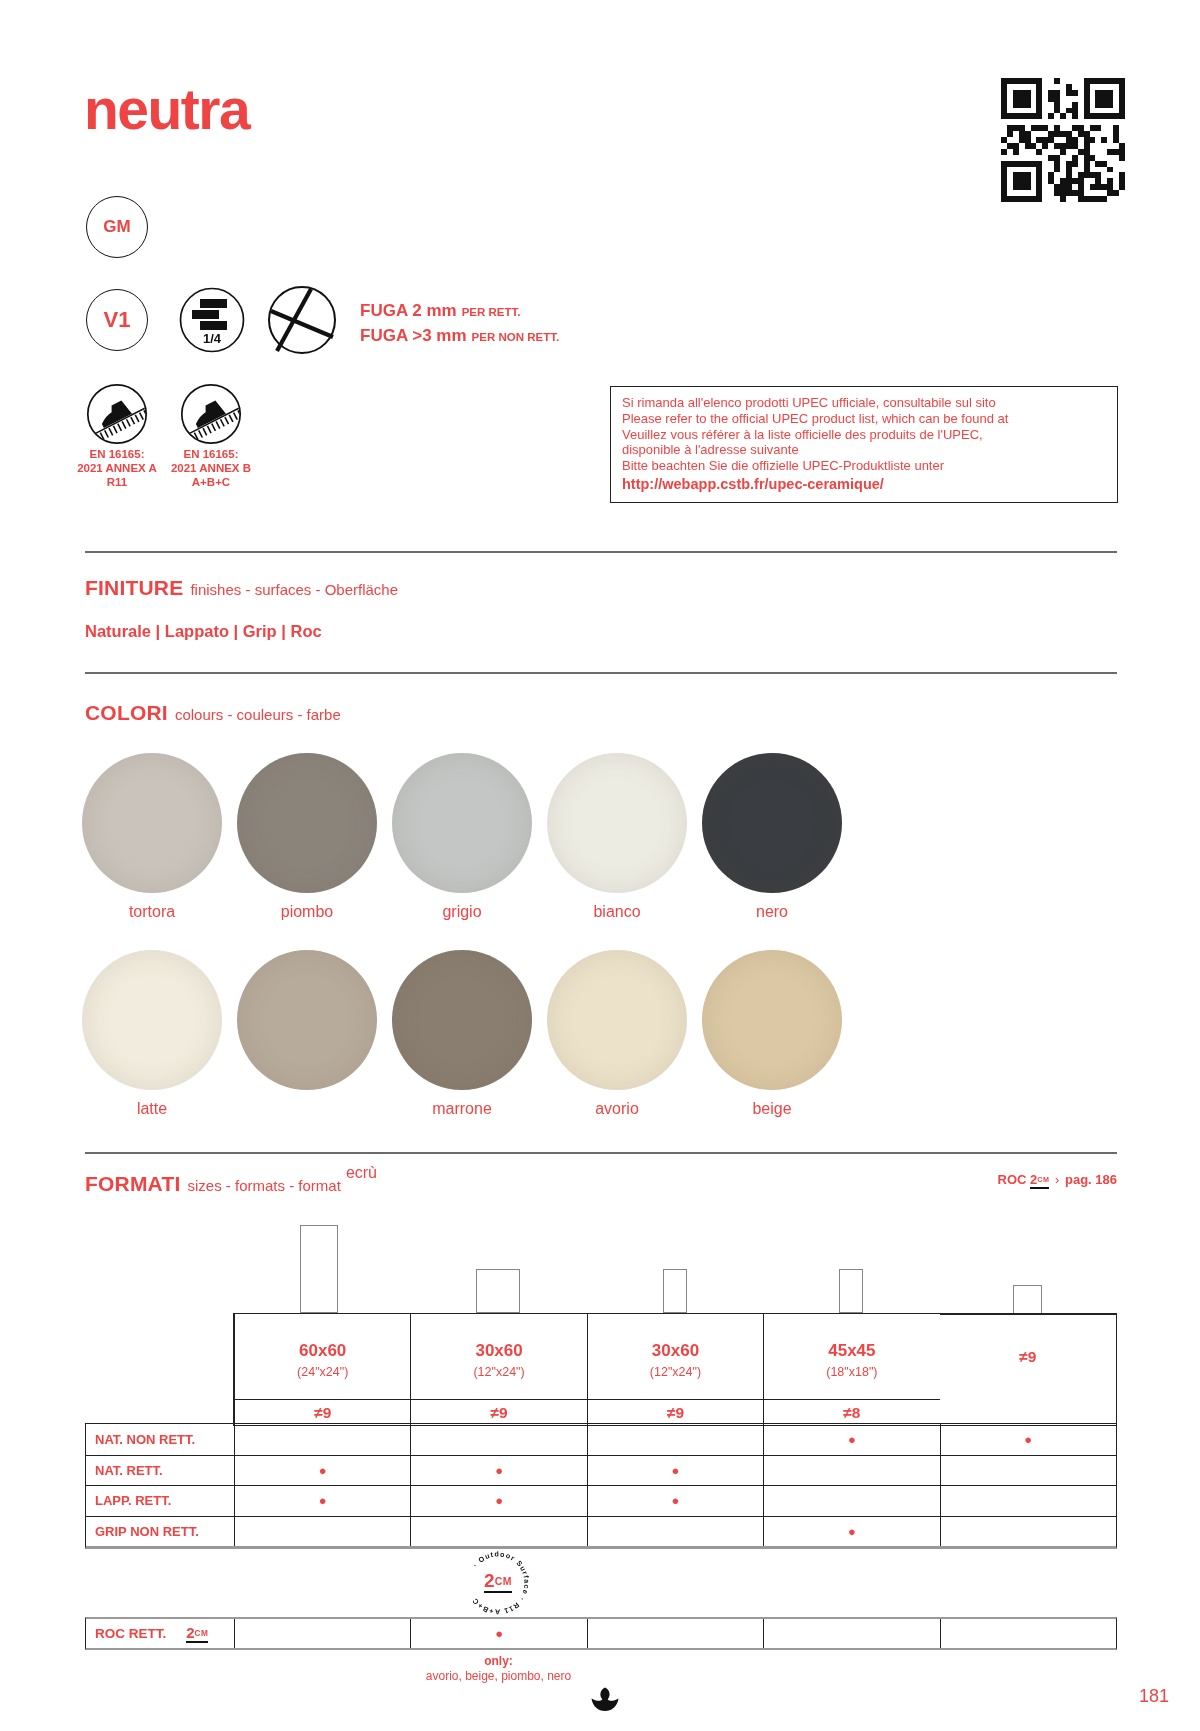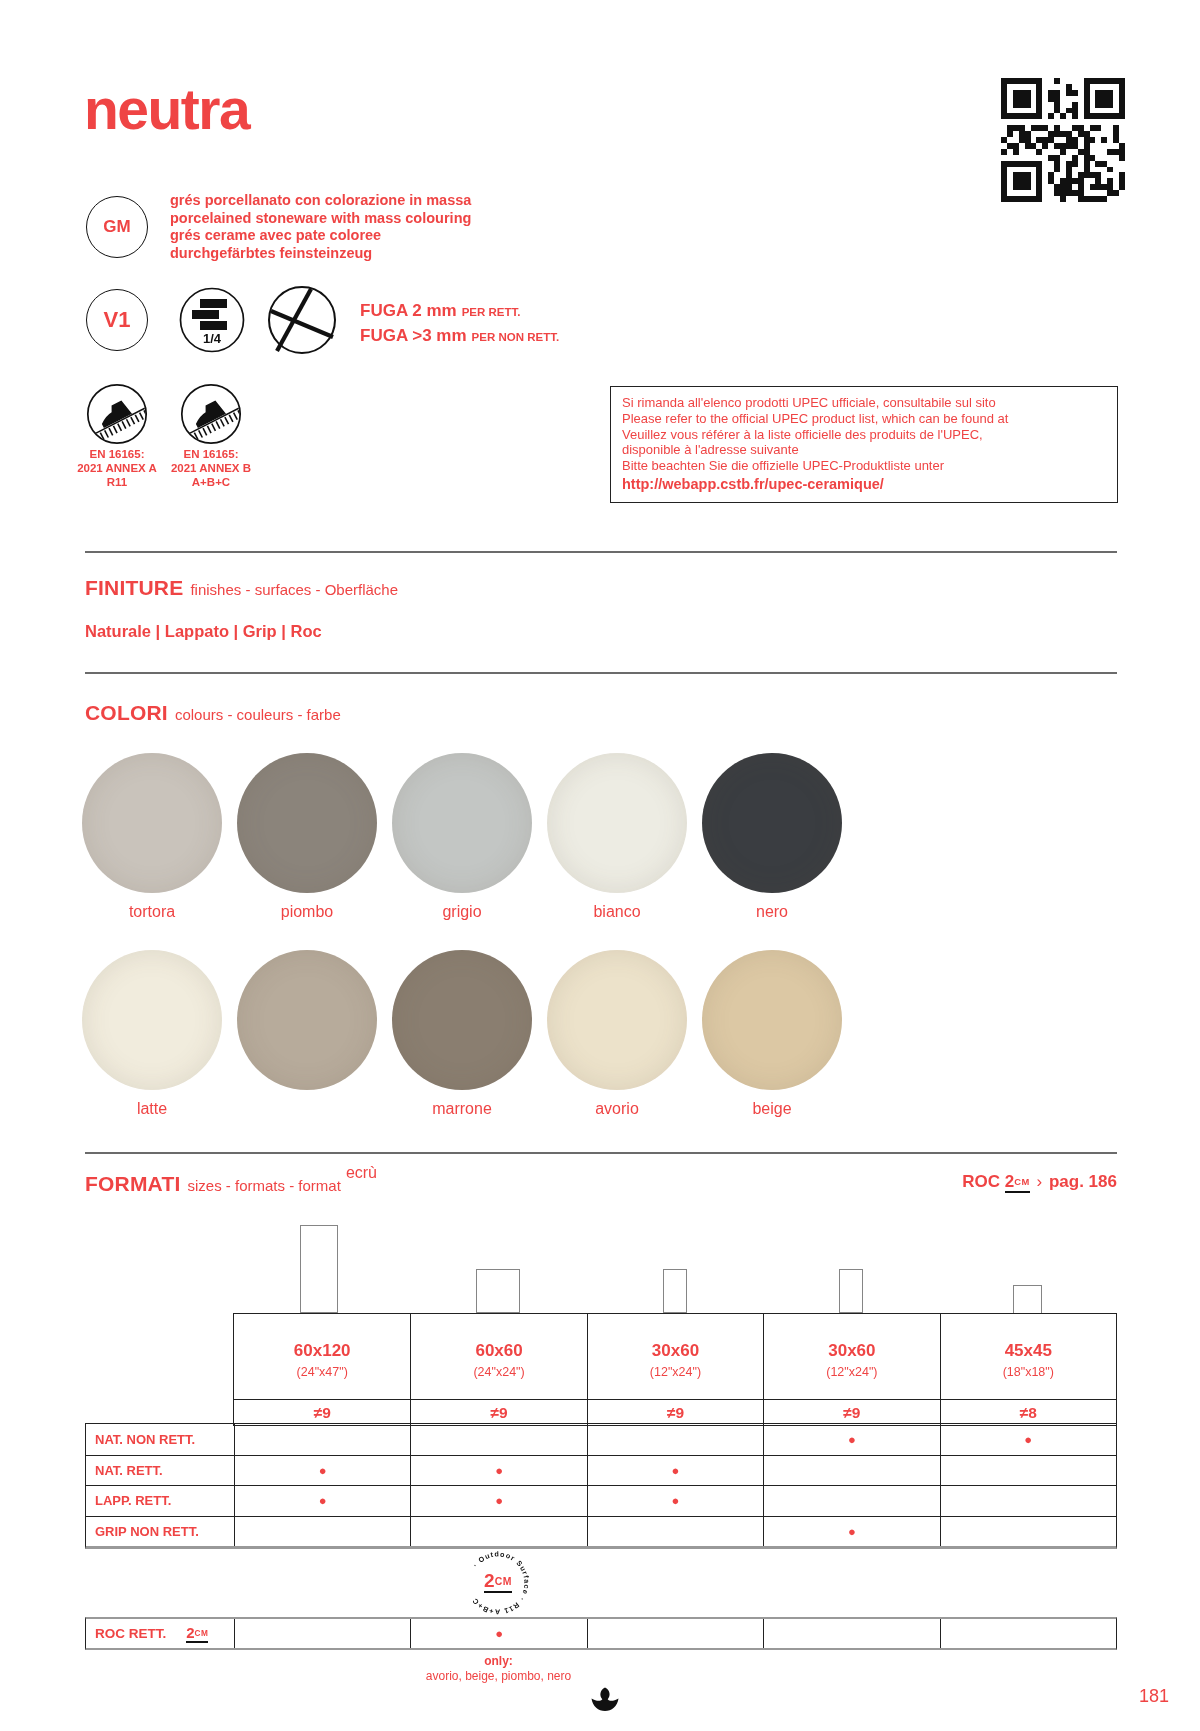--- a/index.html
+++ b/index.html
@@ -33,21 +33,21 @@
 
   .section-head{font-size:21px;font-weight:700;letter-spacing:0.2px;}
   .section-head .sub{font-size:15px;font-weight:400;letter-spacing:0;margin-left:7px;}
   .finish-list{font-size:16.5px;font-weight:600;}
 
   .swatch{width:140px;height:140px;border-radius:50%;box-shadow:inset 0 0 28px rgba(90,80,65,0.13);}
   .swatch-label{width:140px;text-align:center;font-size:16px;font-weight:500;}
 
   .shape{border:1.5px solid #858585;box-sizing:border-box;background:#fff;}
 
-  .roc-link{right:83px;top:1172px;font-size:17px;font-weight:700;text-align:right;}
+  .roc-link{right:83px;top:1172px;font-size:13px;font-weight:700;text-align:right;}
   .twocm{display:inline-block;border-bottom:2px solid #111;line-height:1;padding-bottom:1px;}
   .twocm .two{font-weight:800;}
   .twocm .cm{font-size:0.55em;font-weight:700;letter-spacing:0.5px;vertical-align:2px;}
   .arrow{font-weight:400;margin:0 2px;}
 
   
   .fmt-header{left:233px;top:1313px;width:884px;display:grid;box-sizing:border-box;
               grid-template-columns:repeat(5,1fr);grid-template-rows:85px 26px;
               border:1.2px solid #222;}
   .fh{text-align:center;padding-top:27px;box-sizing:border-box;}
@@ -215,26 +215,20 @@
         <rect x="10" y="20" width="1" height="1"></rect>
         <rect x="13" y="20" width="1" height="1"></rect>
         <rect x="14" y="20" width="1" height="1"></rect>
         <rect x="15" y="20" width="1" height="1"></rect>
         <rect x="16" y="20" width="1" height="1"></rect>
         <rect x="17" y="20" width="1" height="1"></rect>
       </svg>
   </div>
 
   <div class="abs badge-circle gm">GM</div>
-  <div class="abs material-lines">
-    <div>grés porcellanato con colorazione in massa</div>
-    <div>porcelained stoneware with mass colouring</div>
-    <div>grés cerame avec pate coloree</div>
-    <div>durchgefärbtes feinsteinzeug</div>
-  </div>
 
   <div class="abs badge-circle v1">V1</div>
 
   <div class="abs iconwrap" style="left:179px;top:287px;width:66px;height:66px;">
     <svg viewBox="0 0 66 66" width="66" height="66">
       <circle cx="33" cy="33" r="31.5" fill="none" stroke="#111" stroke-width="1.7"></circle>
       <rect x="21" y="12" width="27" height="9" fill="#111"></rect>
       <rect x="13" y="23" width="27" height="9" fill="#111"></rect>
       <rect x="21" y="34" width="27" height="9" fill="#111"></rect>
       <text x="33" y="56" text-anchor="middle" font-size="13" font-weight="700" fill="#111" font-family="Liberation Sans, sans-serif">1/4</text>
@@ -355,24 +349,20 @@
     <span>pag. 186</span>
   </div>
 
   <div class="abs shape" style="left:300px;top:1225px;width:38px;height:88px;"></div>
   <div class="abs shape" style="left:476px;top:1269px;width:44px;height:44px;"></div>
   <div class="abs shape" style="left:663px;top:1269px;width:24px;height:44px;"></div>
   <div class="abs shape" style="left:839px;top:1269px;width:24px;height:44px;"></div>
   <div class="abs shape" style="left:1013px;top:1285px;width:29px;height:29px;"></div>
 
   <div class="abs fmt-header">
-    <div class="fh">
-        <div class="fsize">60x120</div>
-        <div class="finch">(24"x47")</div>
-      </div>
     <div class="fh bl">
         <div class="fsize">60x60</div>
         <div class="finch">(24"x24")</div>
       </div>
     <div class="fh bl">
         <div class="fsize">30x60</div>
         <div class="finch">(12"x24")</div>
       </div>
     <div class="fh bl">
         <div class="fsize">30x60</div>

